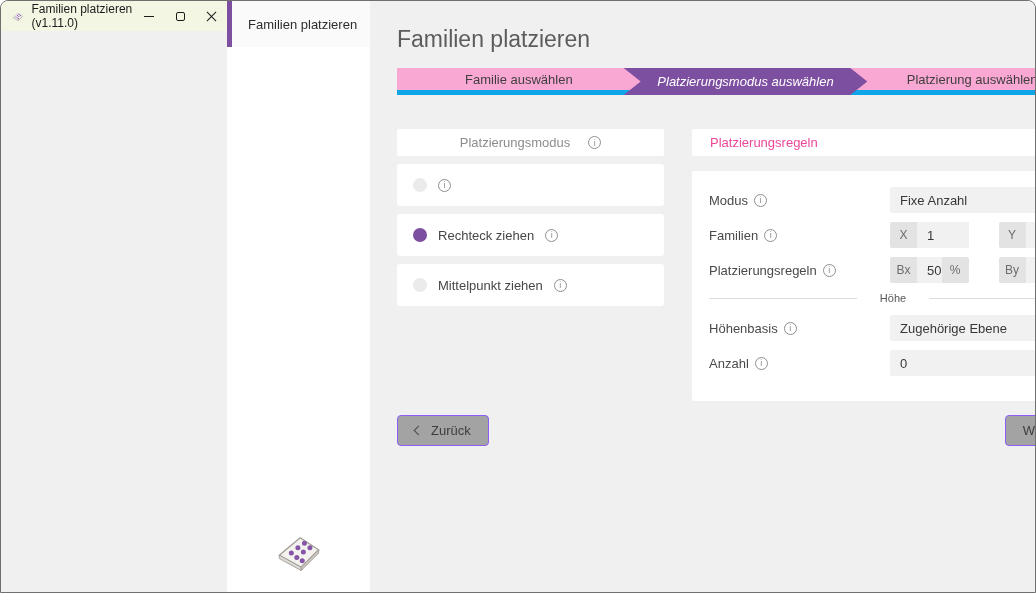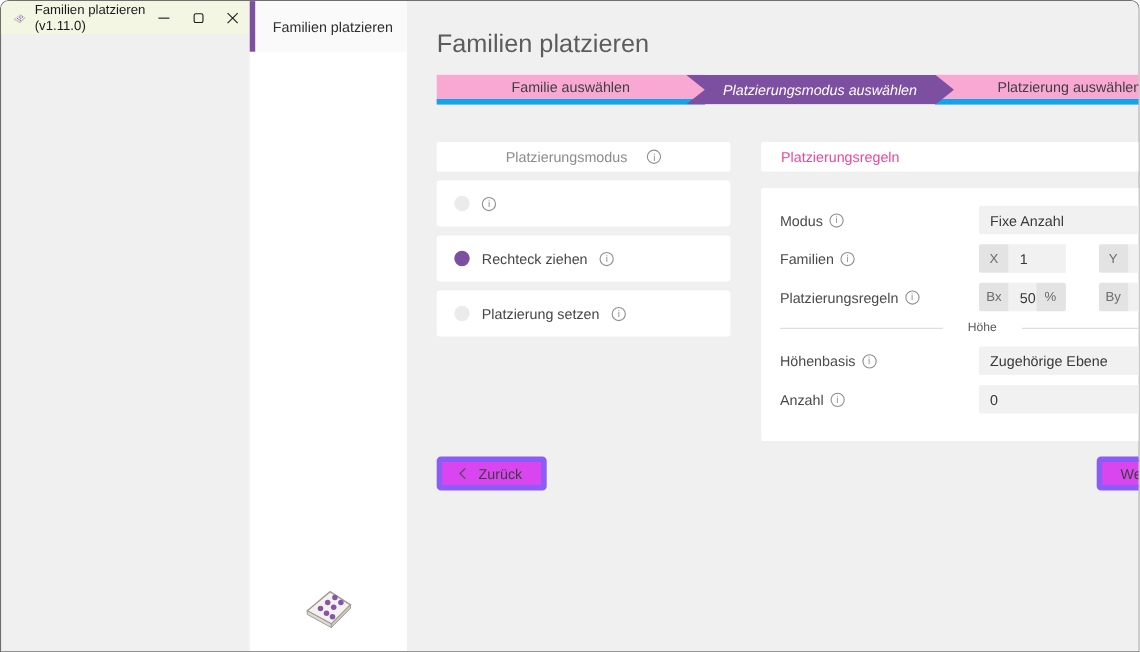--- a/index.html
+++ b/index.html
@@ -149,22 +149,22 @@
   }
   .input-group.no-pre .input-val { border-radius:2px 0 0 2px; }
 
   .divider { display:flex; align-items:center; gap:23px; margin:7px 0 11px 0; }
   .divider .line { flex:1; height:1px; background:#dcdcdc; }
   .divider .label { font-size:11px; color:#585858; }
 
   
   .footer { display:flex; justify-content:space-between; margin-top:14px; }
   .btn {
-    height:31px; background:#d946ef;
-    border:5px solid #8b5cf6; border-radius:4px;
+    height:31px; background:#a3a3a3;
+    border:1px solid #8b5cf6; border-radius:4px;
     display:flex; align-items:center; gap:9px;
     padding:0 17px;
     font-size:13px; color:#3d3d3d;
     cursor:pointer;
   }
   .chev-left, .chev-right { width:7px; height:7px; display:inline-block; }
   .chev-left  { border-left:1.5px solid #4a4a4a; border-bottom:1.5px solid #4a4a4a; transform:rotate(45deg); }
   .chev-right { border-right:1.5px solid #4a4a4a; border-top:1.5px solid #4a4a4a; transform:rotate(45deg); }
 </style>
 </head>
@@ -246,21 +246,21 @@
           </div>
 
           <div class="mode-option">
             <span class="radio checked"></span>
             <span>Rechteck ziehen</span>
             <span class="info-icon">i</span>
           </div>
 
           <div class="mode-option">
             <span class="radio"></span>
-            <span>Platzierung setzen</span>
+            <span>Mittelpunkt ziehen</span>
             <span class="info-icon">i</span>
           </div>
         </div>
 
         <div class="rules-panel">
           <div class="rules-header">
             <span>Platzierungsregeln</span>
           </div>
 
           <div class="rules-body">

